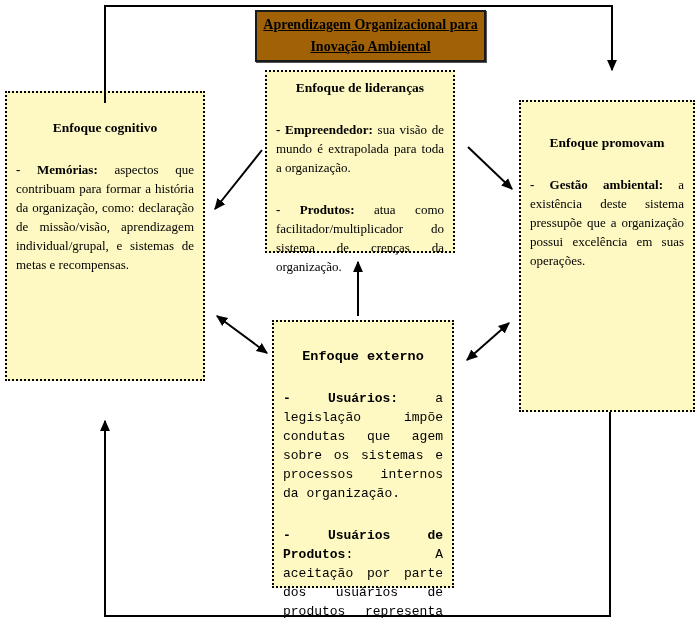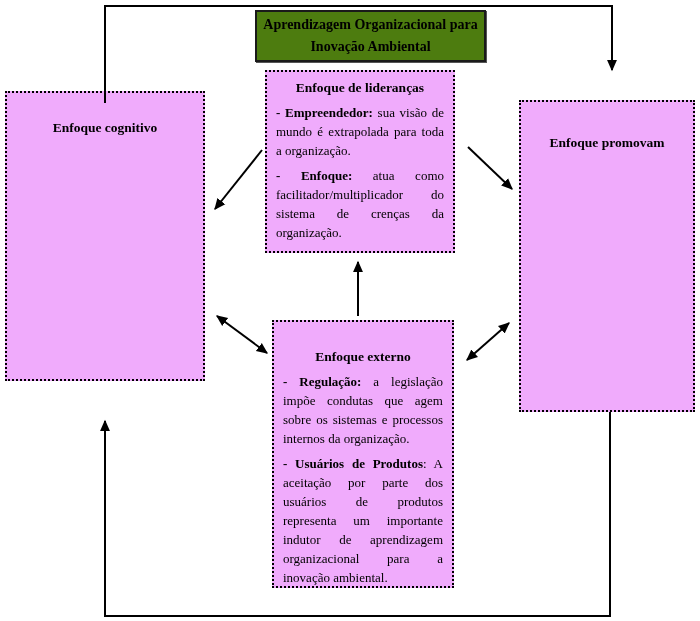--- a/index.html
+++ b/index.html
@@ -9,84 +9,86 @@
   #canvas {
     position: relative;
     width: 700px;
     height: 621px;
     background: #ffffff;
     overflow: hidden;
   }
   .dotted-box {
     position: absolute;
     border: 2px dotted #000;
-    background: #f0abfc;
+    background: #fef9c3;
     padding: 6px 9px;
   }
   .box-title {
     font-weight: bold;
     font-size: 13.5px;
     text-align: center;
     line-height: 1.4;
   }
   .para {
     font-size: 13px;
     line-height: 1.46;
     text-align: justify;
-    margin: 6px 0 0 0;
+    margin: 23px 0 0 0;
   }
   .para b { font-weight: bold; }
   #title-box {
     position: absolute;
     left: 255px; top: 10px; width: 231px; height: 52px;
     border: 2px solid #1a1a1a;
     box-shadow: 1px 1px 0 #555;
     text-align: center;
     font-weight: bold;
     font-size: 14px;
     line-height: 1.55;
     padding-top: 2px;
   }
   #box-leadership { left: 265px; top: 70px;  width: 190px; height: 183px; padding-top: 7px; }
   #box-cognitive  { left: 5px;   top: 91px; width: 200px; height: 290px; padding-top: 26px; }
   #box-functional { left: 519px; top: 100px; width: 176px; height: 312px; padding-top: 32px; }
-  #box-external   { left: 272px; top: 320px; width: 182px; height: 268px; padding-top: 26px; }
+  #box-external   { left: 272px; top: 320px; width: 182px; height: 268px; padding-top: 26px; font-family: Liberation Mono, monospace; }
   svg.arrows {
     position: absolute;
     left: 0; top: 0;
     width: 700px; height: 621px;
     pointer-events: none;
   }
 </style>
 </head>
 <body>
 
 <div id="canvas">
 
-  <div id="title-box" style="background: #4d7c0f; border-color: rgb(26, 26, 26);">
+  <div id="title-box" style="background: #a16207; border-color: rgb(26, 26, 26); text-decoration: underline;">
     <span>Aprendizagem Organizacional para Inovação Ambiental</span>
   </div>
 
   <div class="dotted-box" id="box-leadership">
     <div class="box-title">Enfoque de lideranças</div>
     <p class="para"><b>- Empreendedor:</b><span> sua visão de mundo é extrapolada para toda a organização.</span></p>
-    <p class="para"><b>- Enfoque:</b><span> atua como facilitador/multiplicador do sistema de crenças da organização.</span></p>
+    <p class="para"><b>- Produtos:</b><span> atua como facilitador/multiplicador do sistema de crenças da organização.</span></p>
   </div>
 
   <div class="dotted-box" id="box-cognitive">
     <div class="box-title">Enfoque cognitivo</div>
+    <p class="para"><b>- Memórias:</b><span> aspectos que contribuam para formar a história da organização, como: declaração de missão/visão, aprendizagem individual/grupal, e sistemas de metas e recompensas.</span></p>
   </div>
 
   <div class="dotted-box" id="box-functional">
     <div class="box-title">Enfoque promovam</div>
+    <p class="para"><b>- Gestão ambiental:</b><span> a existência deste sistema pressupõe que a organização possui excelência em suas operações.</span></p>
   </div>
 
   <div class="dotted-box" id="box-external">
     <div class="box-title">Enfoque externo</div>
-    <p class="para"><b>- Regulação:</b><span> a legislação impõe condutas que agem sobre os sistemas e processos internos da organização.</span></p>
+    <p class="para"><b>- Usuários:</b><span> a legislação impõe condutas que agem sobre os sistemas e processos internos da organização.</span></p>
     <p class="para"><b>- Usuários de Produtos</b><span>: A aceitação por parte dos usuários de produtos representa um importante indutor de aprendizagem organizacional para a inovação ambiental.</span></p>
   </div>
 
   <svg class="arrows" viewBox="0 0 700 621" aria-hidden="true">
     <defs>
       <marker id="ah" viewBox="0 0 10 10" refX="8.5" refY="5" markerWidth="12" markerHeight="12" markerUnits="userSpaceOnUse" orient="auto-start-reverse">
         <path d="M0,0.8 L9.5,5 L0,9.2 z" fill="#000"></path>
       </marker>
     </defs>
     <polyline points="105,103 105,6 612,6 612,70" fill="none" stroke="#000" stroke-width="2" marker-end="url(#ah)"></polyline>

